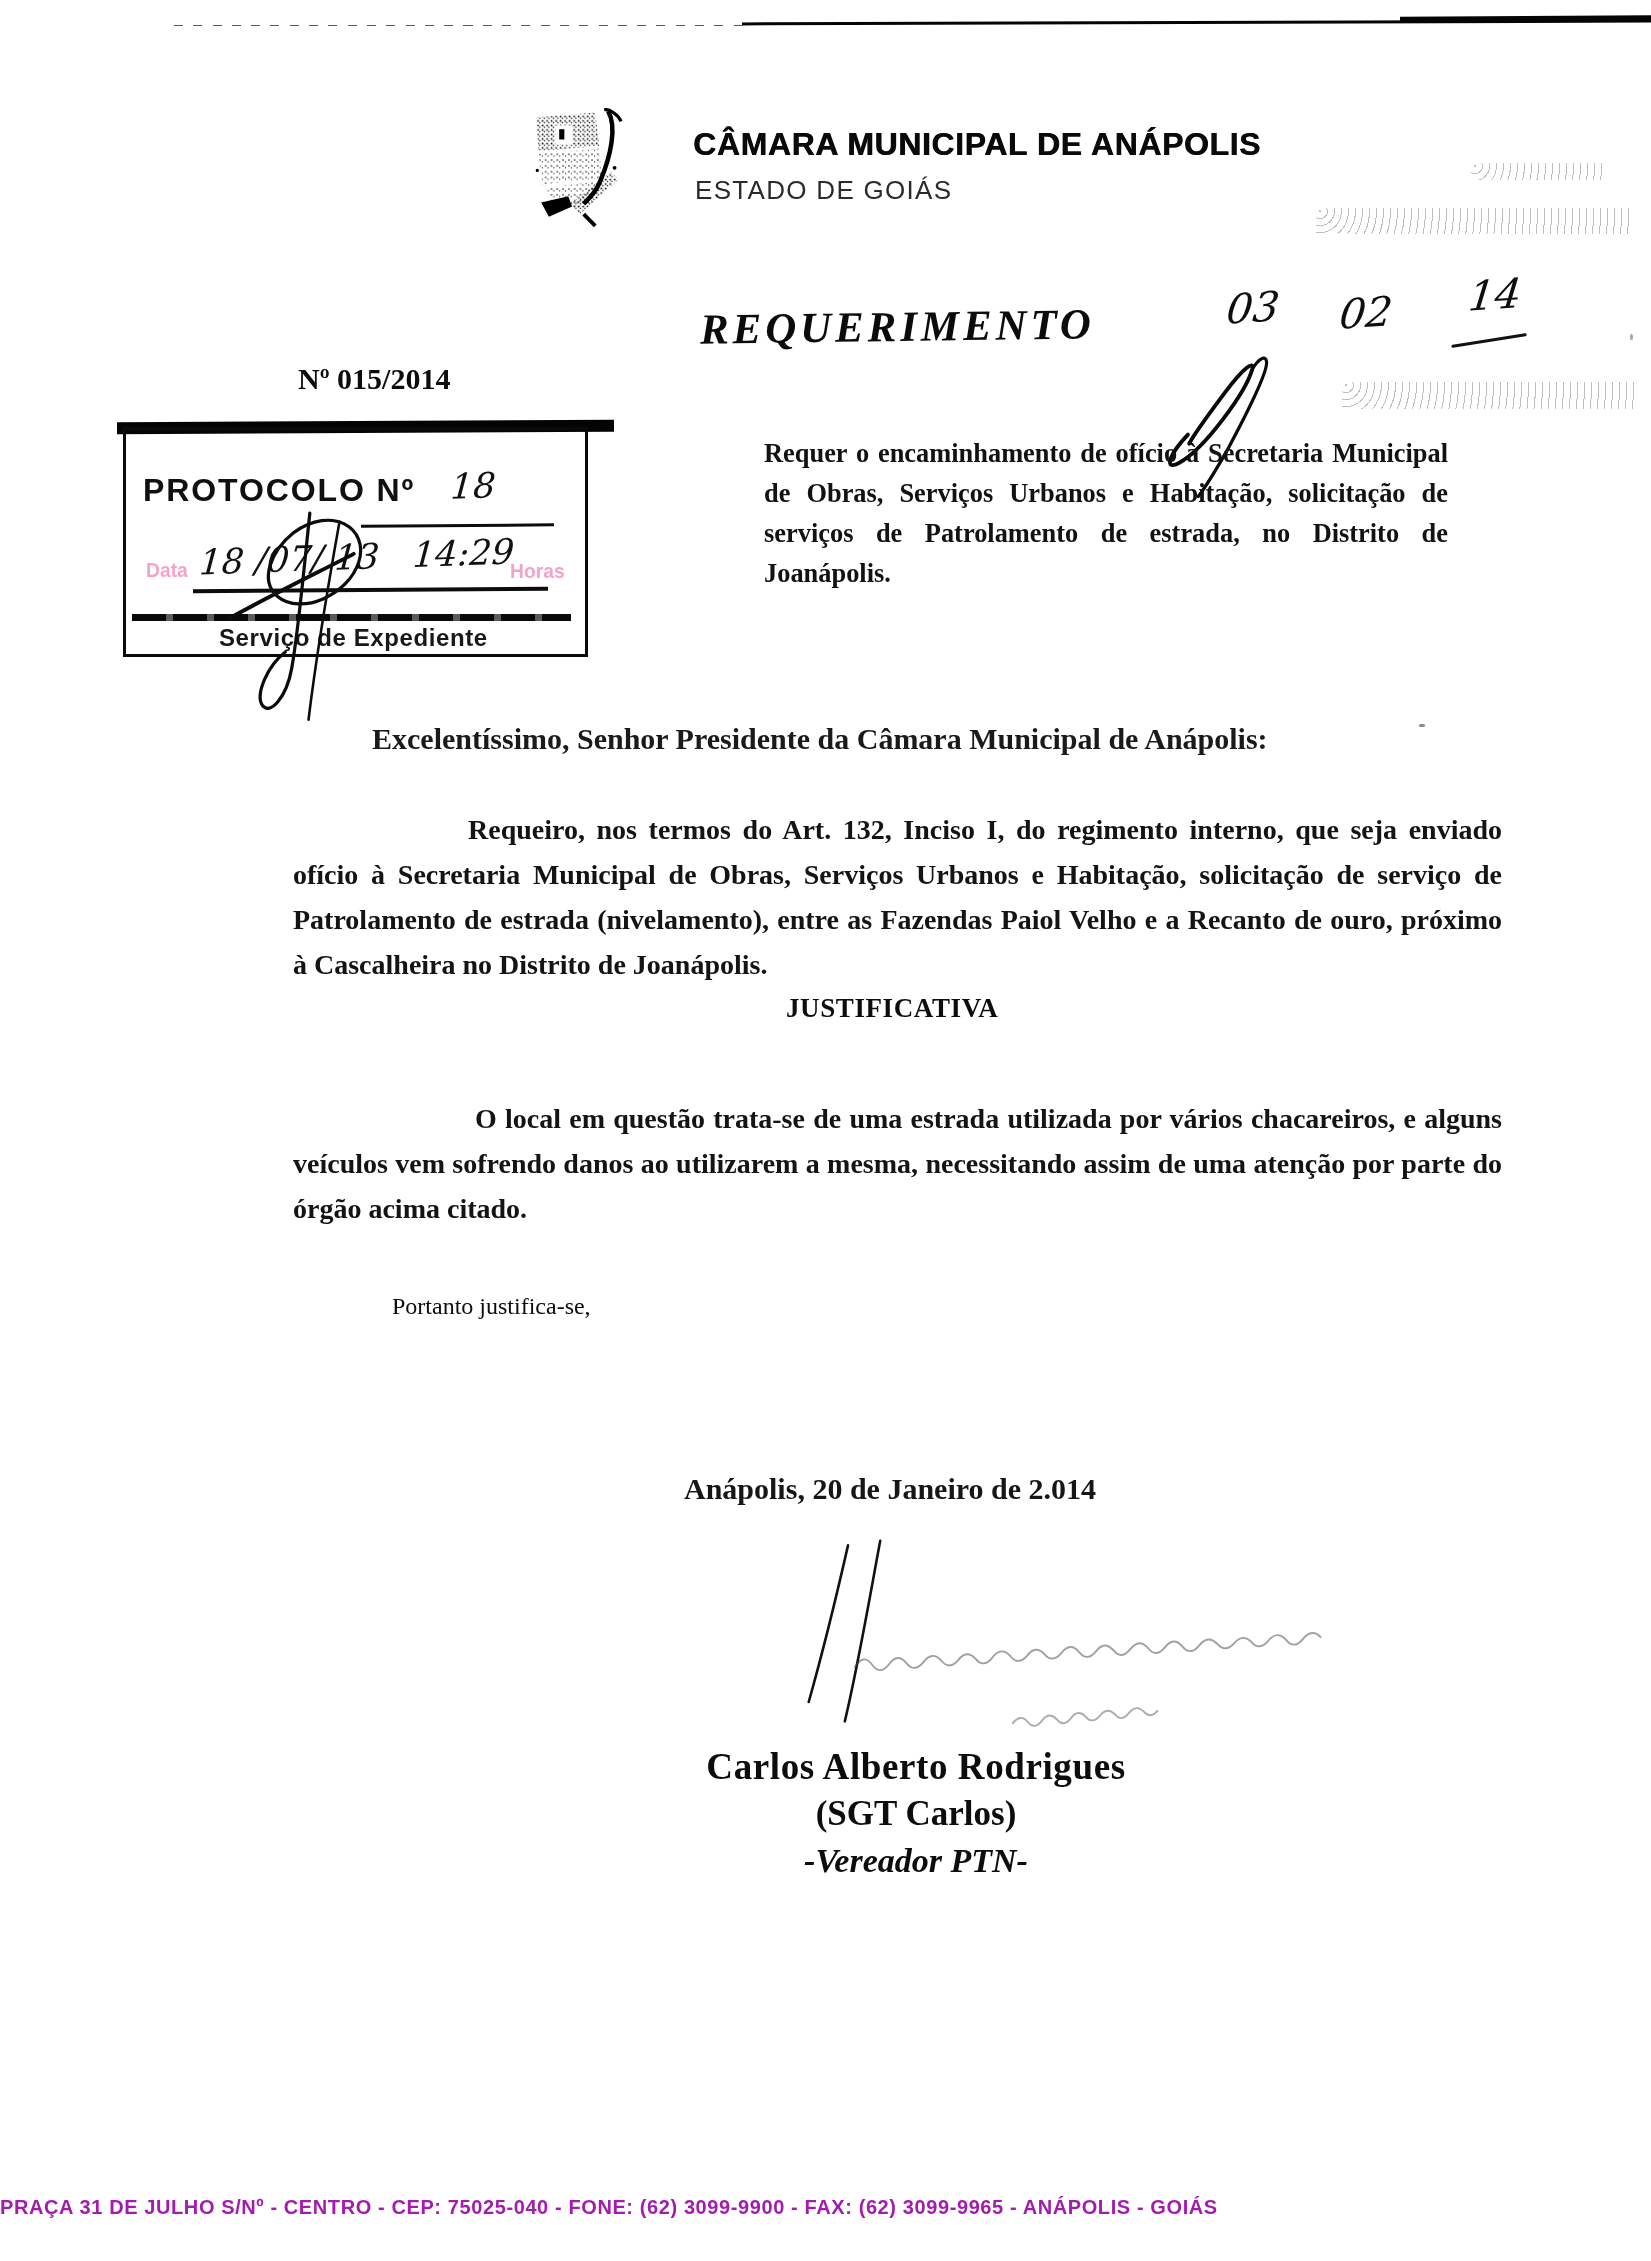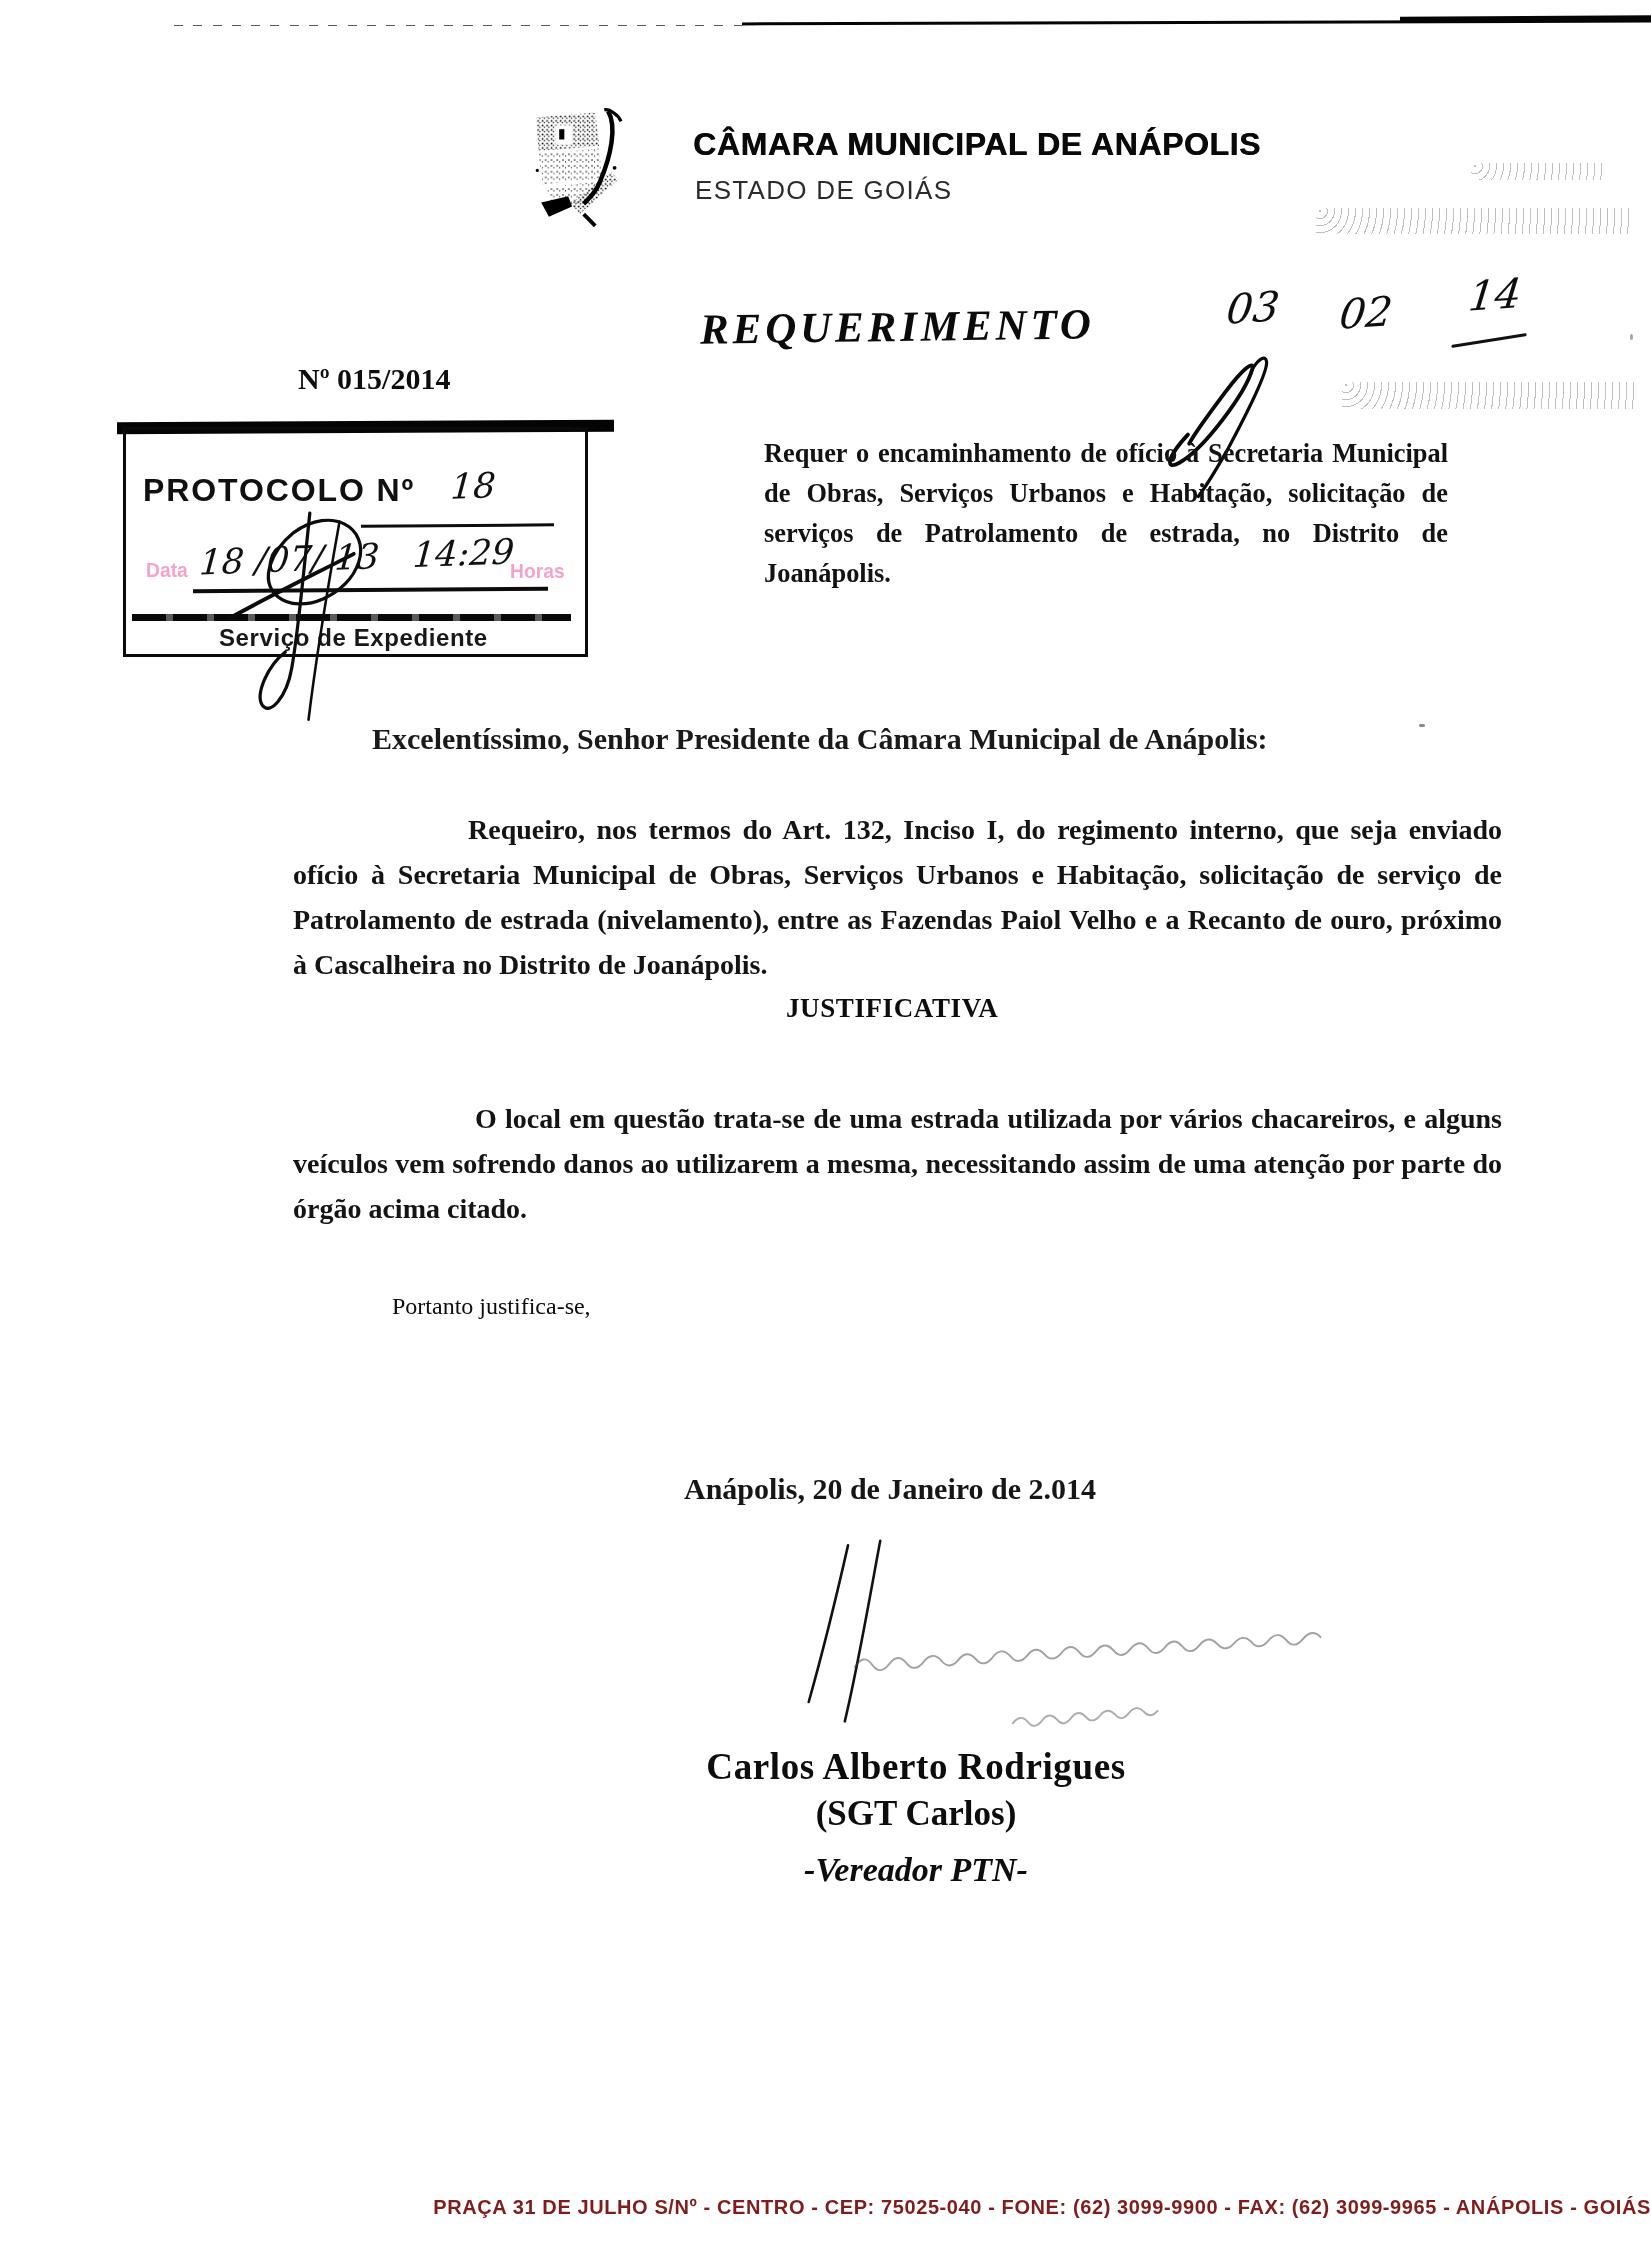--- a/index.html
+++ b/index.html
@@ -17,22 +17,22 @@
   .doctitle{font-size:43px;font-weight:bold;font-style:italic;letter-spacing:3.9px;transform:rotate(-0.8deg);color:#0b0b0b;}
   .docnum{font-size:30px;font-weight:bold;}
   .bodytext{font-size:28px;font-weight:bold;line-height:45px;color:#141414;}
   .sumtext{font-size:26.4px;font-weight:bold;line-height:40px;color:#121212;}
   .salut{font-size:30px;font-weight:bold;color:#1a1a1a;}
   .justhead{font-size:27px;font-weight:bold;letter-spacing:0.6px;text-decoration-thickness:1.9px;text-underline-offset:5.2px;}
   .closing{font-size:24px;font-weight:normal;}
   .dateline{font-size:30px;font-weight:bold;color:#161616;}
   .signername{font-size:37px;font-weight:bold;letter-spacing:0.6px;}
   .signeralias{font-size:35px;font-weight:bold;margin-top:6.4px;}
-  .signerrole{font-size:34px;font-weight:bold;font-style:italic;margin-top:17px;}
-  .footer{font-size:20px;font-weight:bold;letter-spacing:0.6px;color:#7f1d1d;text-align:right;}
+  .signerrole{font-size:34px;font-weight:bold;font-style:italic;margin-top:8px;}
+  .footer{font-size:20px;font-weight:bold;letter-spacing:0.6px;color:#a21caf;text-align:left;}
   
   .scanline-a{height:1.9px;background:repeating-linear-gradient(90deg,#000 0 9px,transparent 9px 19.3px);opacity:.65;}
   .scanline-b{height:3.2px;background:#050505;transform:rotate(-0.18deg);}
   .scanline-c{height:5.8px;background:#050505;transform:rotate(-0.3deg);}
   .smudge{background:repeating-radial-gradient(circle at 3.9px 3.2px,#555 0 1px,transparent 1px 7px);opacity:.38;}
   .dot-art{background:#222;border-radius:40%;}
   
   .stampbox{width:459px;height:224px;border:3.9px solid #0a0a0a;}
   .stamp-topbar{width:497px;height:11.6px;background:#040404;transform:rotate(-0.3deg);}
   .stamplabel{font-size:32px;font-weight:bold;letter-spacing:1.9px;color:#101010;}

